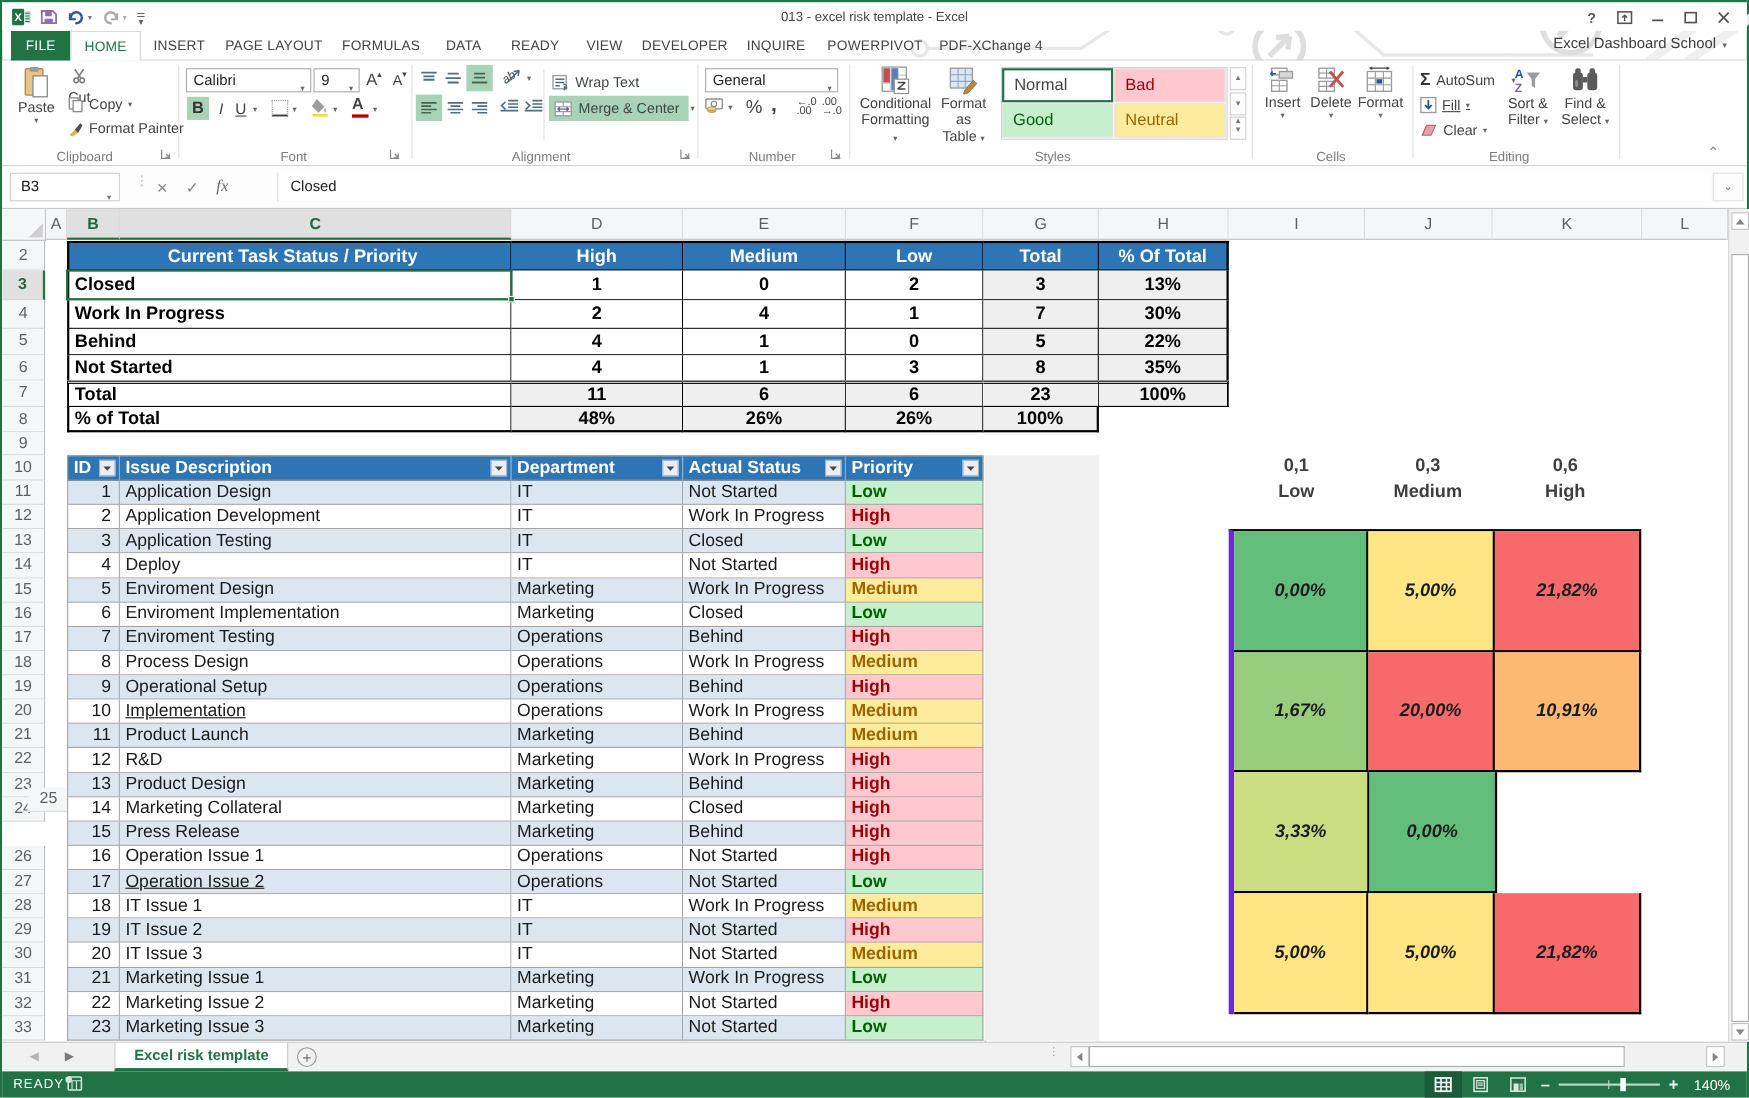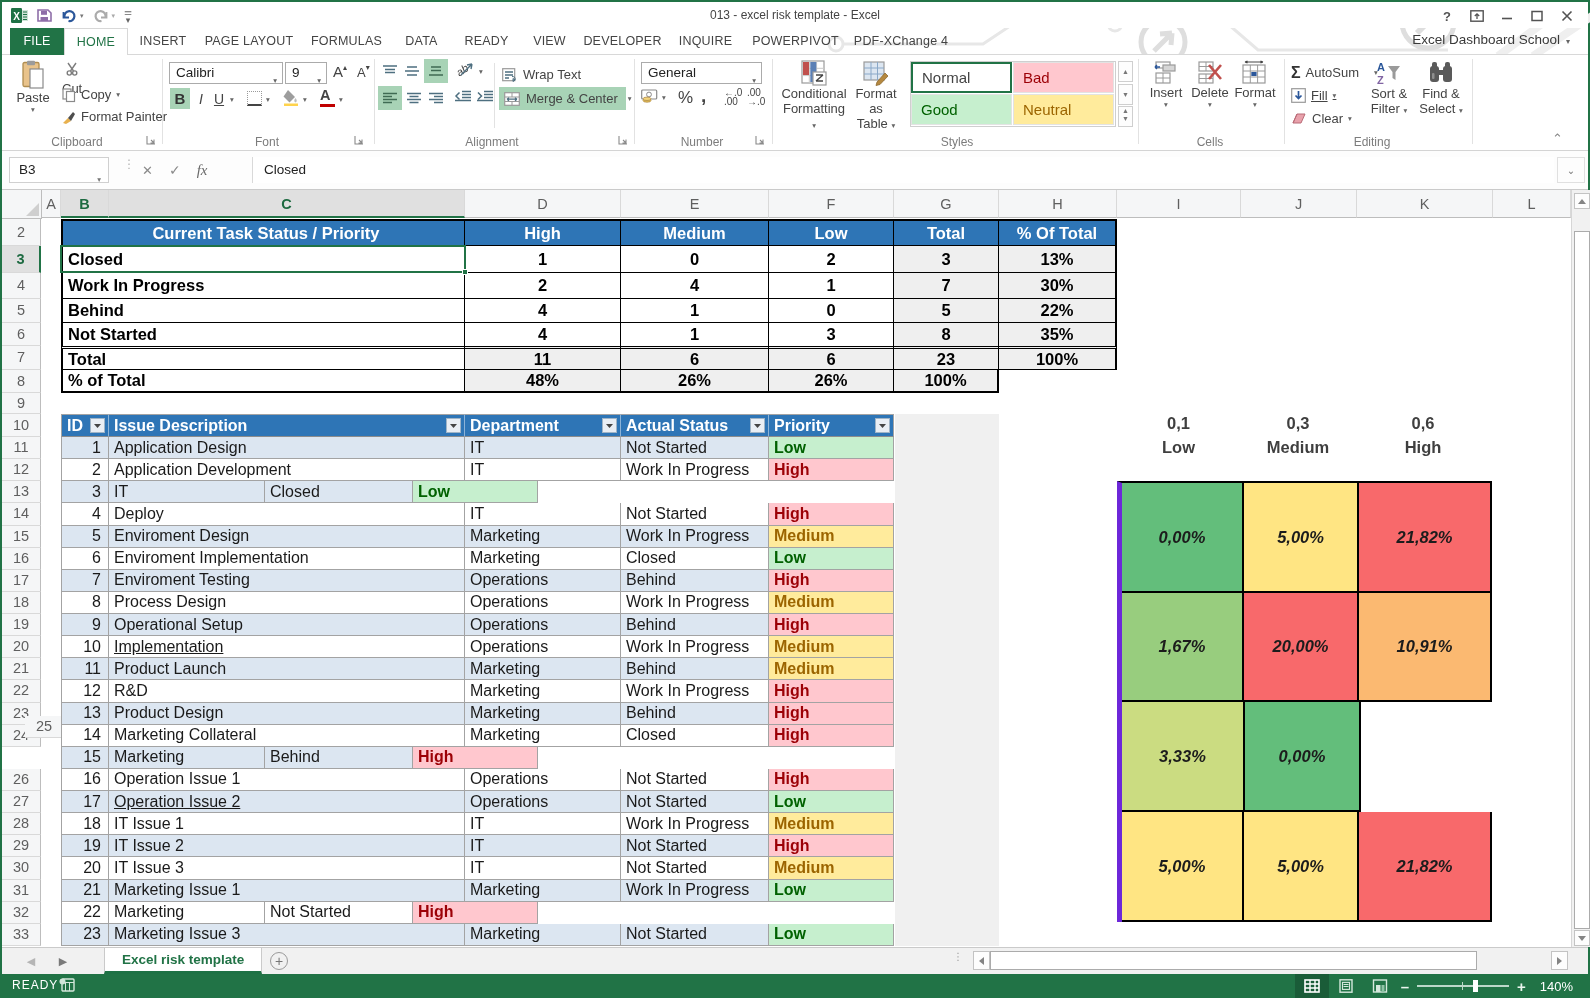--- a/index.html
+++ b/index.html
@@ -728,20 +728,21 @@
         </div>
         <div class="itrow" style="height: 22.13px;">
           <div class="itcell idc first" style="width: 48px; background: rgb(255, 255, 255);">2</div>
           <div class="itcell" style="width: 356px; background: rgb(255, 255, 255);">Application Development</div>
           <div class="itcell" style="width: 156px; background: rgb(255, 255, 255);">IT</div>
           <div class="itcell" style="width: 148px; background: rgb(255, 255, 255);">Work In Progress</div>
           <div class="itcell" style="width: 125px; background: rgb(255, 199, 206); color: rgb(156, 0, 6); font-weight: bold;">High</div>
         </div>
         <div class="itrow" style="height: 22.13px;">
           <div class="itcell idc first" style="width: 48px; background: rgb(220, 230, 241);">3</div>
+          <div class="itcell" style="width: 356px; background: rgb(220, 230, 241);">Application Testing</div>
           <div class="itcell" style="width: 156px; background: rgb(220, 230, 241);">IT</div>
           <div class="itcell" style="width: 148px; background: rgb(220, 230, 241);">Closed</div>
           <div class="itcell" style="width: 125px; background: rgb(198, 239, 206); color: rgb(0, 97, 0); font-weight: bold;">Low</div>
         </div>
         <div class="itrow" style="height: 22.13px;">
           <div class="itcell idc first" style="width: 48px; background: rgb(255, 255, 255);">4</div>
           <div class="itcell" style="width: 356px; background: rgb(255, 255, 255);">Deploy</div>
           <div class="itcell" style="width: 156px; background: rgb(255, 255, 255);">IT</div>
           <div class="itcell" style="width: 148px; background: rgb(255, 255, 255);">Not Started</div>
           <div class="itcell" style="width: 125px; background: rgb(255, 199, 206); color: rgb(156, 0, 6); font-weight: bold;">High</div>
@@ -811,20 +812,21 @@
         </div>
         <div class="itrow" style="height: 22.13px;">
           <div class="itcell idc first" style="width: 48px; background: rgb(255, 255, 255);">14</div>
           <div class="itcell" style="width: 356px; background: rgb(255, 255, 255);">Marketing Collateral</div>
           <div class="itcell" style="width: 156px; background: rgb(255, 255, 255);">Marketing</div>
           <div class="itcell" style="width: 148px; background: rgb(255, 255, 255);">Closed</div>
           <div class="itcell" style="width: 125px; background: rgb(255, 199, 206); color: rgb(156, 0, 6); font-weight: bold;">High</div>
         </div>
         <div class="itrow" style="height: 22.13px;">
           <div class="itcell idc first" style="width: 48px; background: rgb(220, 230, 241);">15</div>
+          <div class="itcell" style="width: 356px; background: rgb(220, 230, 241);">Press Release</div>
           <div class="itcell" style="width: 156px; background: rgb(220, 230, 241);">Marketing</div>
           <div class="itcell" style="width: 148px; background: rgb(220, 230, 241);">Behind</div>
           <div class="itcell" style="width: 125px; background: rgb(255, 199, 206); color: rgb(156, 0, 6); font-weight: bold;">High</div>
         </div>
         <div class="itrow" style="height: 22.13px;">
           <div class="itcell idc first" style="width: 48px; background: rgb(255, 255, 255);">16</div>
           <div class="itcell" style="width: 356px; background: rgb(255, 255, 255);">Operation Issue 1</div>
           <div class="itcell" style="width: 156px; background: rgb(255, 255, 255);">Operations</div>
           <div class="itcell" style="width: 148px; background: rgb(255, 255, 255);">Not Started</div>
           <div class="itcell" style="width: 125px; background: rgb(255, 199, 206); color: rgb(156, 0, 6); font-weight: bold;">High</div>
@@ -859,20 +861,21 @@
         </div>
         <div class="itrow" style="height: 22.13px;">
           <div class="itcell idc first" style="width: 48px; background: rgb(220, 230, 241);">21</div>
           <div class="itcell" style="width: 356px; background: rgb(220, 230, 241);">Marketing Issue 1</div>
           <div class="itcell" style="width: 156px; background: rgb(220, 230, 241);">Marketing</div>
           <div class="itcell" style="width: 148px; background: rgb(220, 230, 241);">Work In Progress</div>
           <div class="itcell" style="width: 125px; background: rgb(198, 239, 206); color: rgb(0, 97, 0); font-weight: bold;">Low</div>
         </div>
         <div class="itrow" style="height: 22.13px;">
           <div class="itcell idc first" style="width: 48px; background: rgb(255, 255, 255);">22</div>
+          <div class="itcell" style="width: 356px; background: rgb(255, 255, 255);">Marketing Issue 2</div>
           <div class="itcell" style="width: 156px; background: rgb(255, 255, 255);">Marketing</div>
           <div class="itcell" style="width: 148px; background: rgb(255, 255, 255);">Not Started</div>
           <div class="itcell" style="width: 125px; background: rgb(255, 199, 206); color: rgb(156, 0, 6); font-weight: bold;">High</div>
         </div>
         <div class="itrow" style="height: 22.13px; position: relative;">
           <div class="itcell idc first" style="width: 48px; background: rgb(220, 230, 241);">23</div>
           <div class="itcell" style="width: 356px; background: rgb(220, 230, 241);">Marketing Issue 3</div>
           <div class="itcell" style="width: 156px; background: rgb(220, 230, 241);">Marketing</div>
           <div class="itcell" style="width: 148px; background: rgb(220, 230, 241);">Not Started</div>
           <div class="itcell" style="width: 125px; background: rgb(198, 239, 206); color: rgb(0, 97, 0); font-weight: bold;">Low</div>

